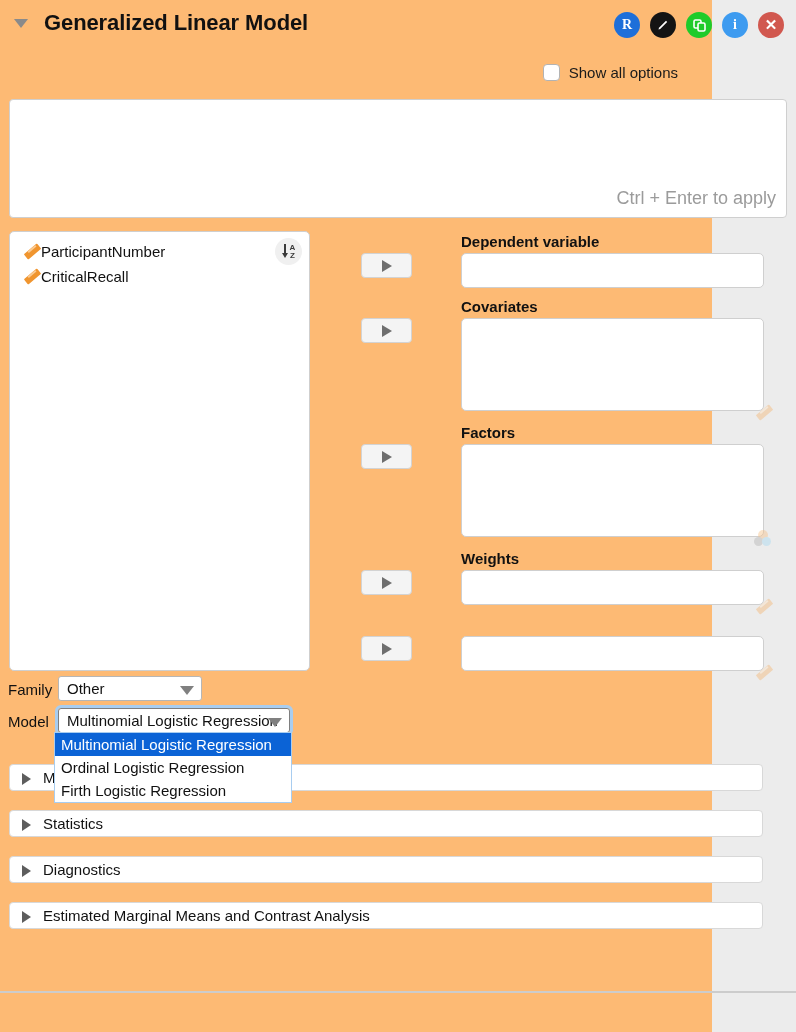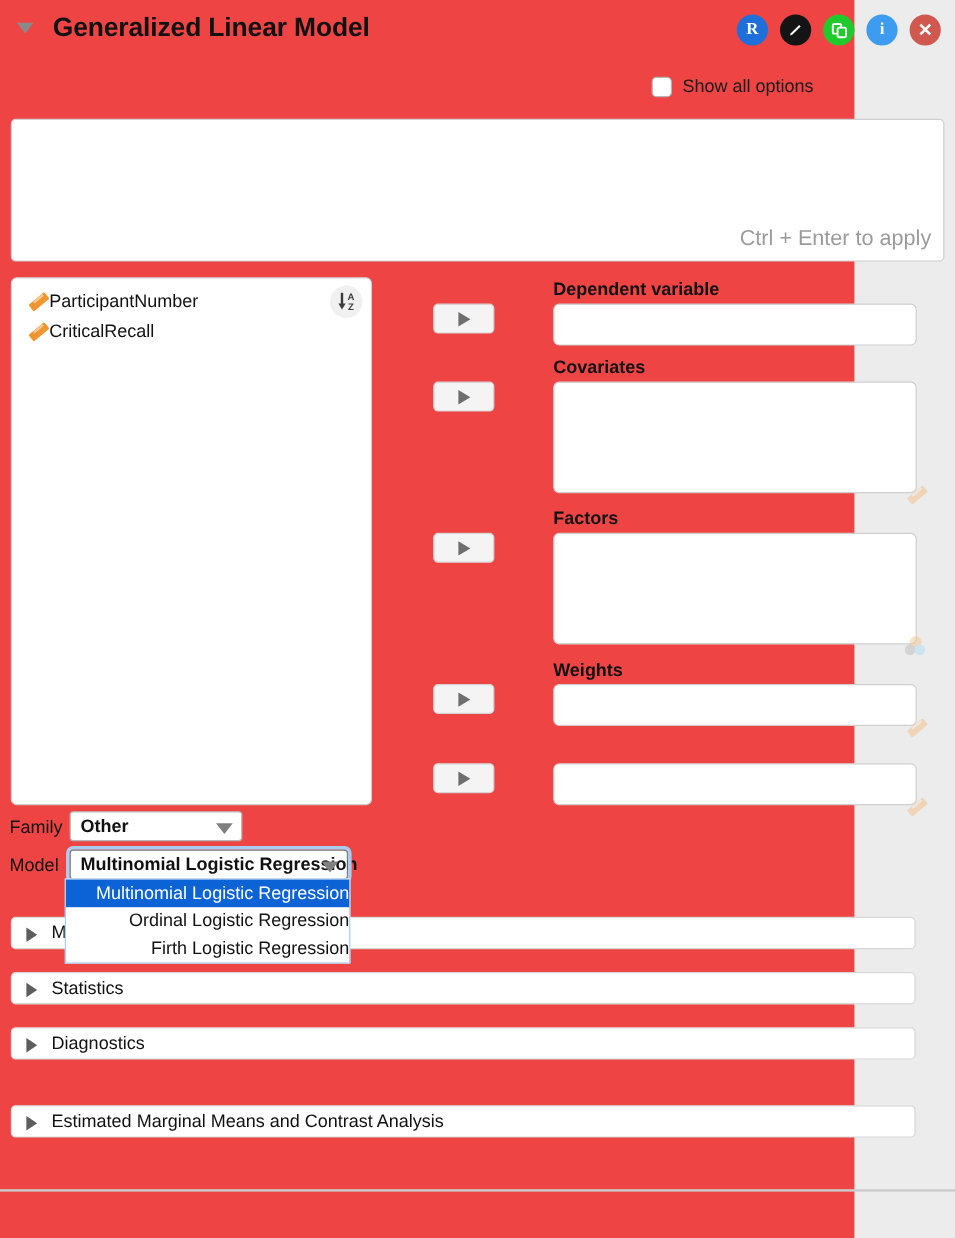--- a/index.html
+++ b/index.html
@@ -6,22 +6,21 @@
   html, body {
     margin: 0; padding: 0;
     width: 796px; height: 1032px;
     background: #ececec;
     font-family: "Liberation Sans", sans-serif;
     overflow: hidden;
   }
   .panel {
     position: relative;
     width: 712px; height: 1032px;
-    background: #ef4444;
-    text-align: right;
+    background: #fdba74;
   }
 
   
   .header {
     position: absolute; left: 0; top: 0;
     width: 796px; height: 50px;
   }
   .collapse-tri {
     position: absolute; left: 14px; top: 19px;
     width: 0; height: 0;
@@ -195,21 +194,21 @@
   .row-label {
     position: absolute;
     font-size: 15px; color: #111;
   }
   .combo {
     position: absolute;
     background: #fff;
     border: 1px solid #b6b6b6;
     border-radius: 3px;
     height: 25px;
-    display: flex; align-items: center; font-weight: bold;
+    display: flex; align-items: center;
   }
   .combo-text {
     font-size: 15px; color: #111; padding-left: 8px; white-space: nowrap;
   }
   .combo-arrow {
     position: absolute; right: 7px; top: 9px;
     width: 0; height: 0;
     border-left: 7px solid transparent;
     border-right: 7px solid transparent;
     border-top: 9px solid #808080;
@@ -368,19 +367,19 @@
     <span class="section-label">Model</span>
   </div>
   <div class="section" style="top:856px;">
     <span class="section-tri"></span>
     <span class="section-label">Diagnostics</span>
   </div>
   <div class="section" style="top:810px;">
     <span class="section-tri"></span>
     <span class="section-label">Statistics</span>
   </div>
-  <div class="section" style="top:921px;">
+  <div class="section" style="top:902px;">
     <span class="section-tri"></span>
     <span class="section-label">Estimated Marginal Means and Contrast Analysis</span>
   </div>
 
   <div class="footer-rule"></div>
 </div>
 
 </body></html>

